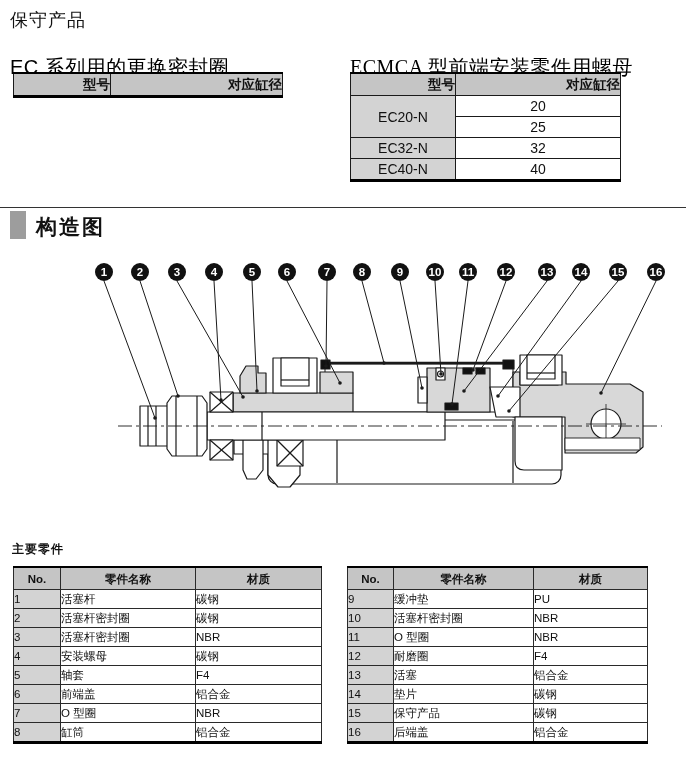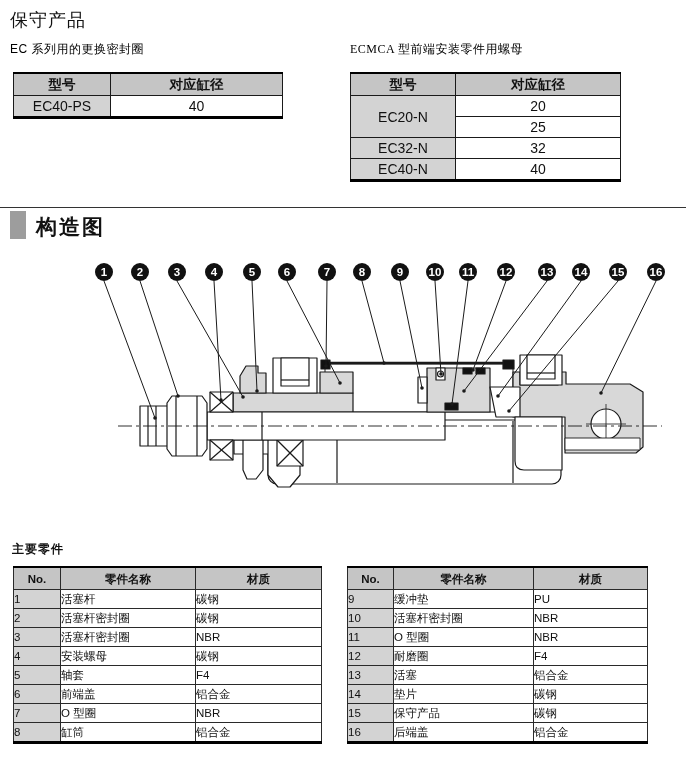--- a/index.html
+++ b/index.html
@@ -4,31 +4,31 @@
 <style>
   html,body{margin:0;padding:0;}
   body{
     width:686px;height:759px;position:relative;background:#fff;
     font-family:"Liberation Sans","DejaVu Sans",sans-serif;
     color:#111;-webkit-font-smoothing:antialiased;overflow:hidden;
   }
   .abs{position:absolute;}
   
   #page-title{left:10px;top:8px;font-size:18px;font-weight:normal;letter-spacing:1px;}
-  .tbl-title{top:41px;font-size:12px;font-weight:normal;letter-spacing:0.5px;color:#000;}
+  .tbl-title{top:54px;font-size:20px;font-weight:normal;letter-spacing:0.5px;color:#000;}
   #seal-title{left:10px;}
   #nut-title{left:350px;font-family:Liberation Serif, serif;}
   
   table{border-collapse:collapse;table-layout:fixed;}
   .top-table{border-top:2px solid #000;border-bottom:3px solid #000;}
   .top-table th,.top-table td{
     border:1px solid #1a1a1a;font-size:14px;text-align:center;
     padding:0;height:20px;line-height:20px;overflow:hidden;white-space:nowrap;
   }
-  .top-table th{height:21px;font-size:13.5px;font-weight:bold;}
+  .top-table th{height:21px;font-size:13.5px;font-weight:bold;text-align:right;}
   #seal-table{left:13px;top:72px;width:270px;}
   #nut-table{left:350px;top:72px;width:271px;}
   
   #section-rule{left:0;top:207px;width:686px;border-top:1.5px solid #333;height:0;}
   #section-marker{left:10px;top:211px;width:16px;height:28px;background:#9d9d9d;}
   #structure-title{left:36px;top:213px;font-size:21px;font-weight:bold;letter-spacing:2px;}
   
   #diagram{left:0;top:255px;}
   
   #parts-title{left:12px;top:541px;font-size:12px;font-weight:bold;letter-spacing:1px;}
@@ -54,24 +54,20 @@
       <col style="width:97px">
       <col>
     </colgroup>
   <thead>
       <tr>
     <th>型号</th>
     <th>对应缸径</th>
   </tr>
     </thead>
   <tbody id="seal-body">
-      <tr>
-        <td class="key-cell">EC40-PS</td>
-        <td>40</td>
-      </tr>
     </tbody>
 </table>
 
 <div class="abs tbl-title" id="nut-title">ECMCA 型前端安装零件用螺母</div>
 <table class="abs top-table" id="nut-table">
   <colgroup>
       <col style="width:105px">
       <col>
     </colgroup>
   <thead>

